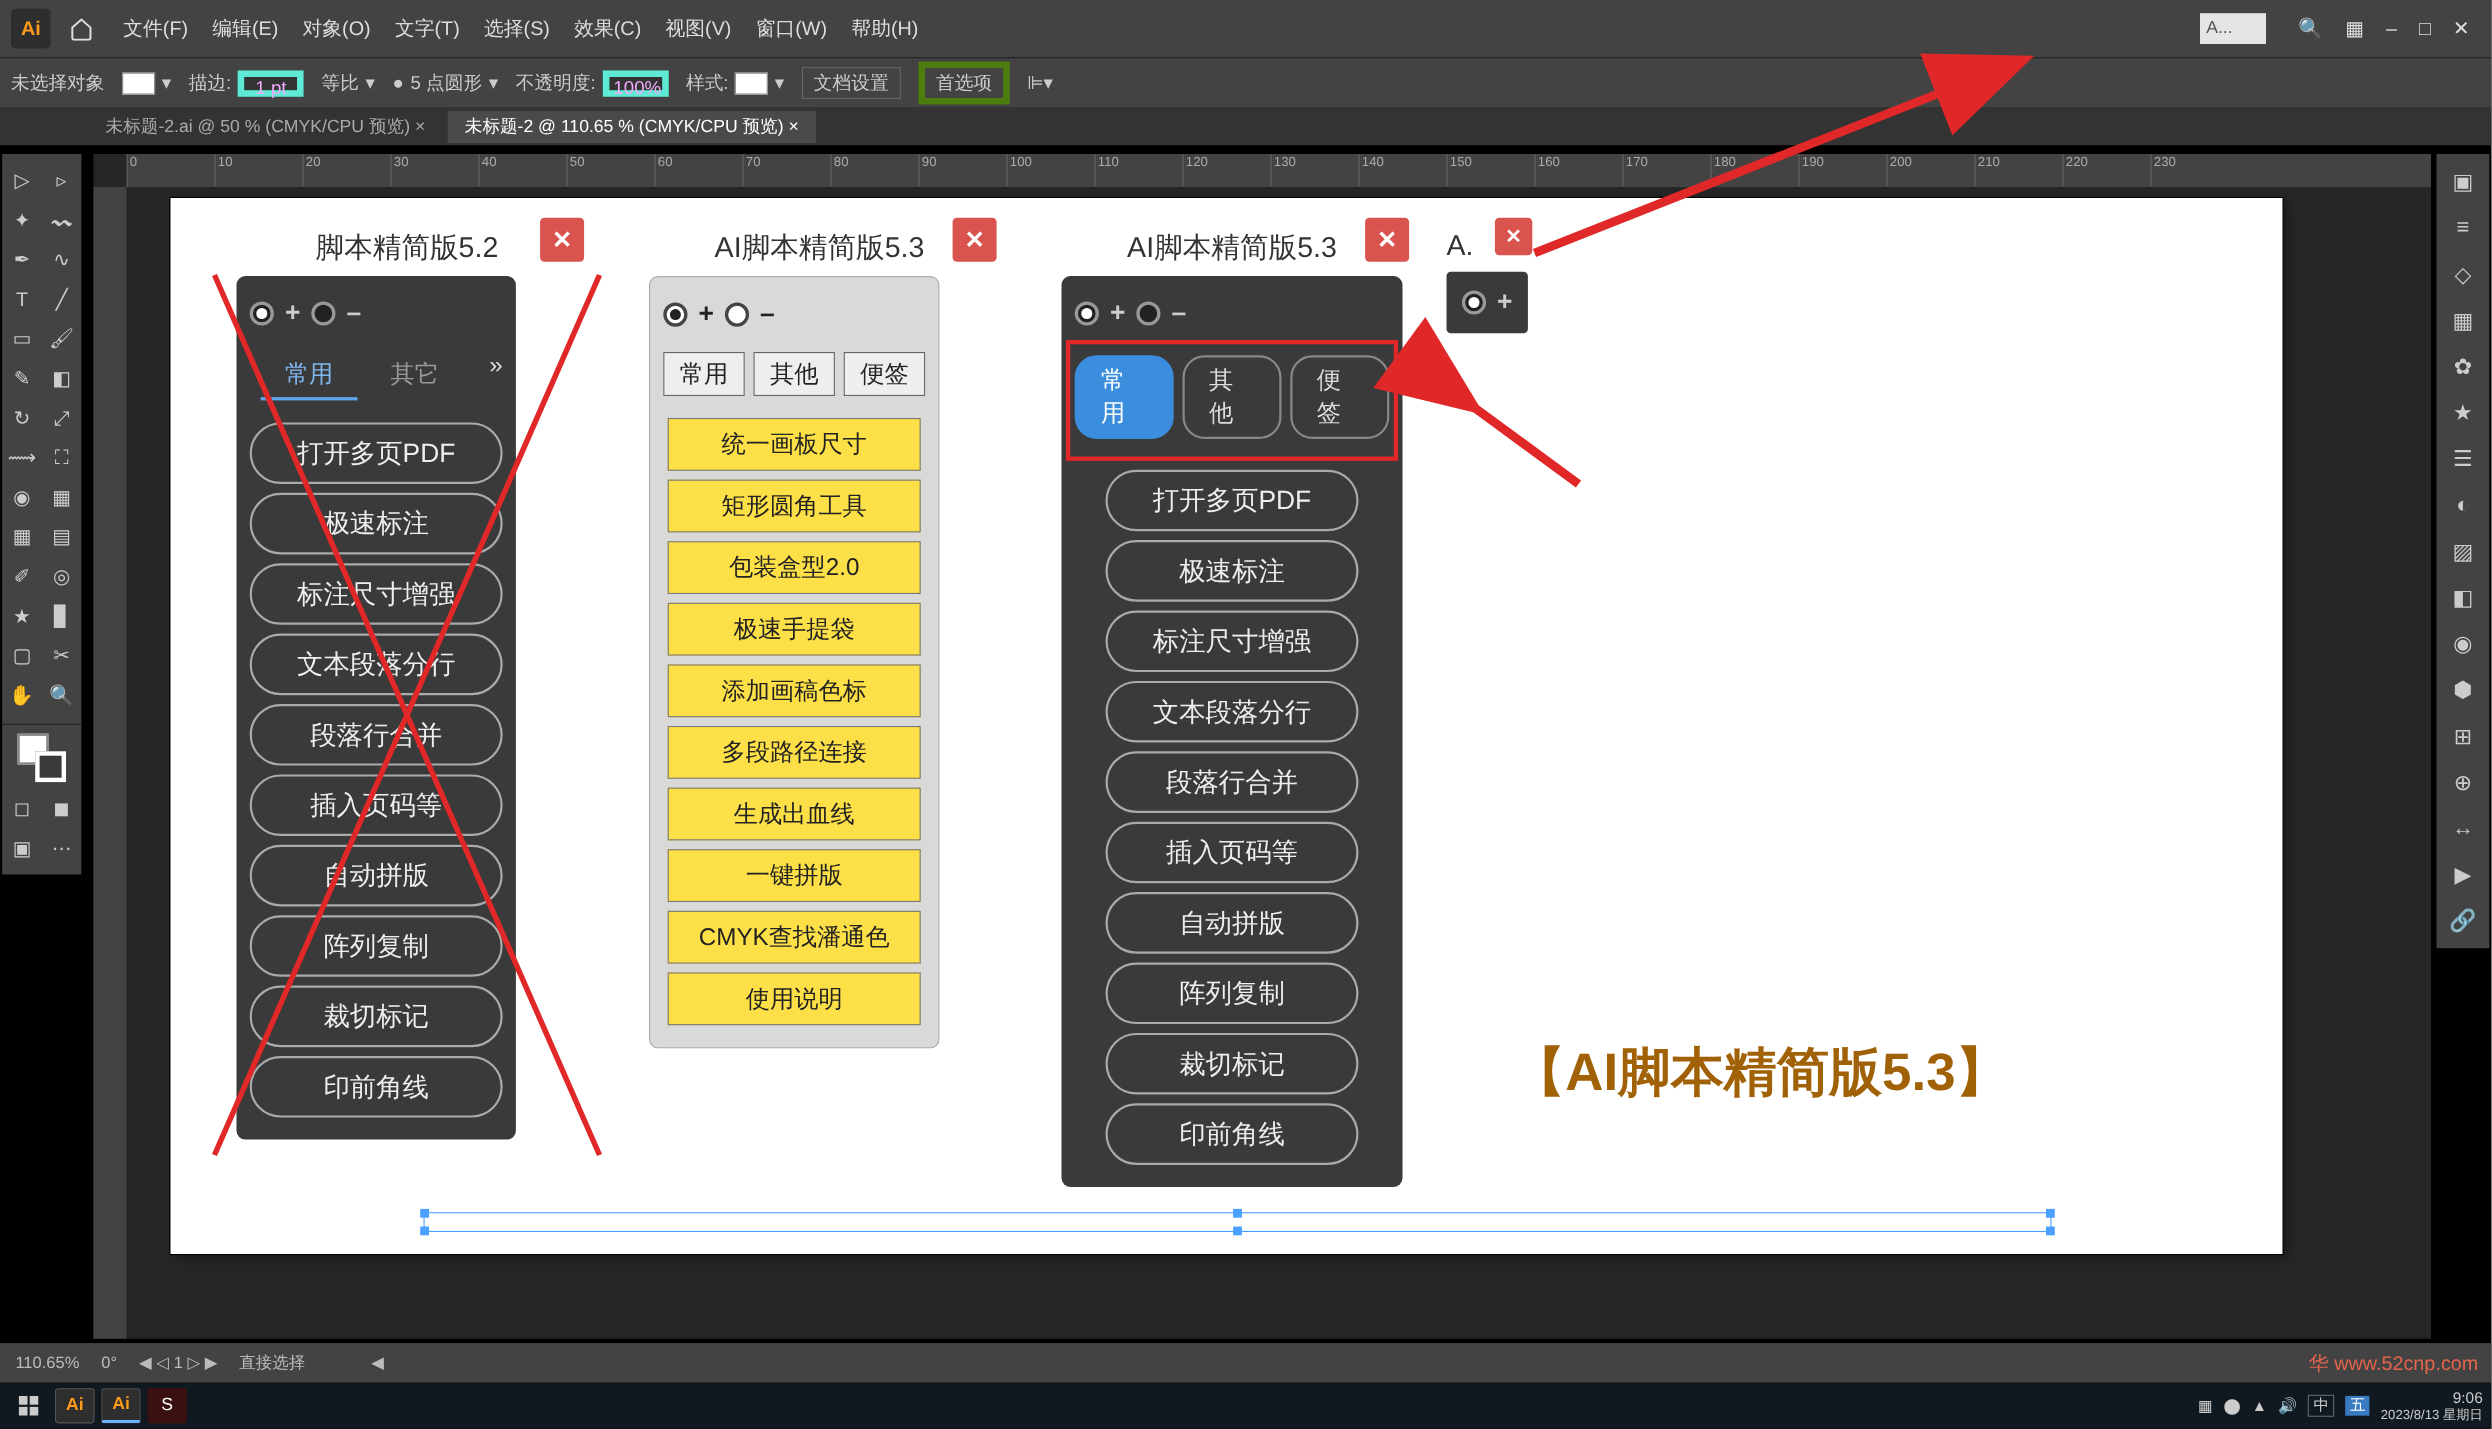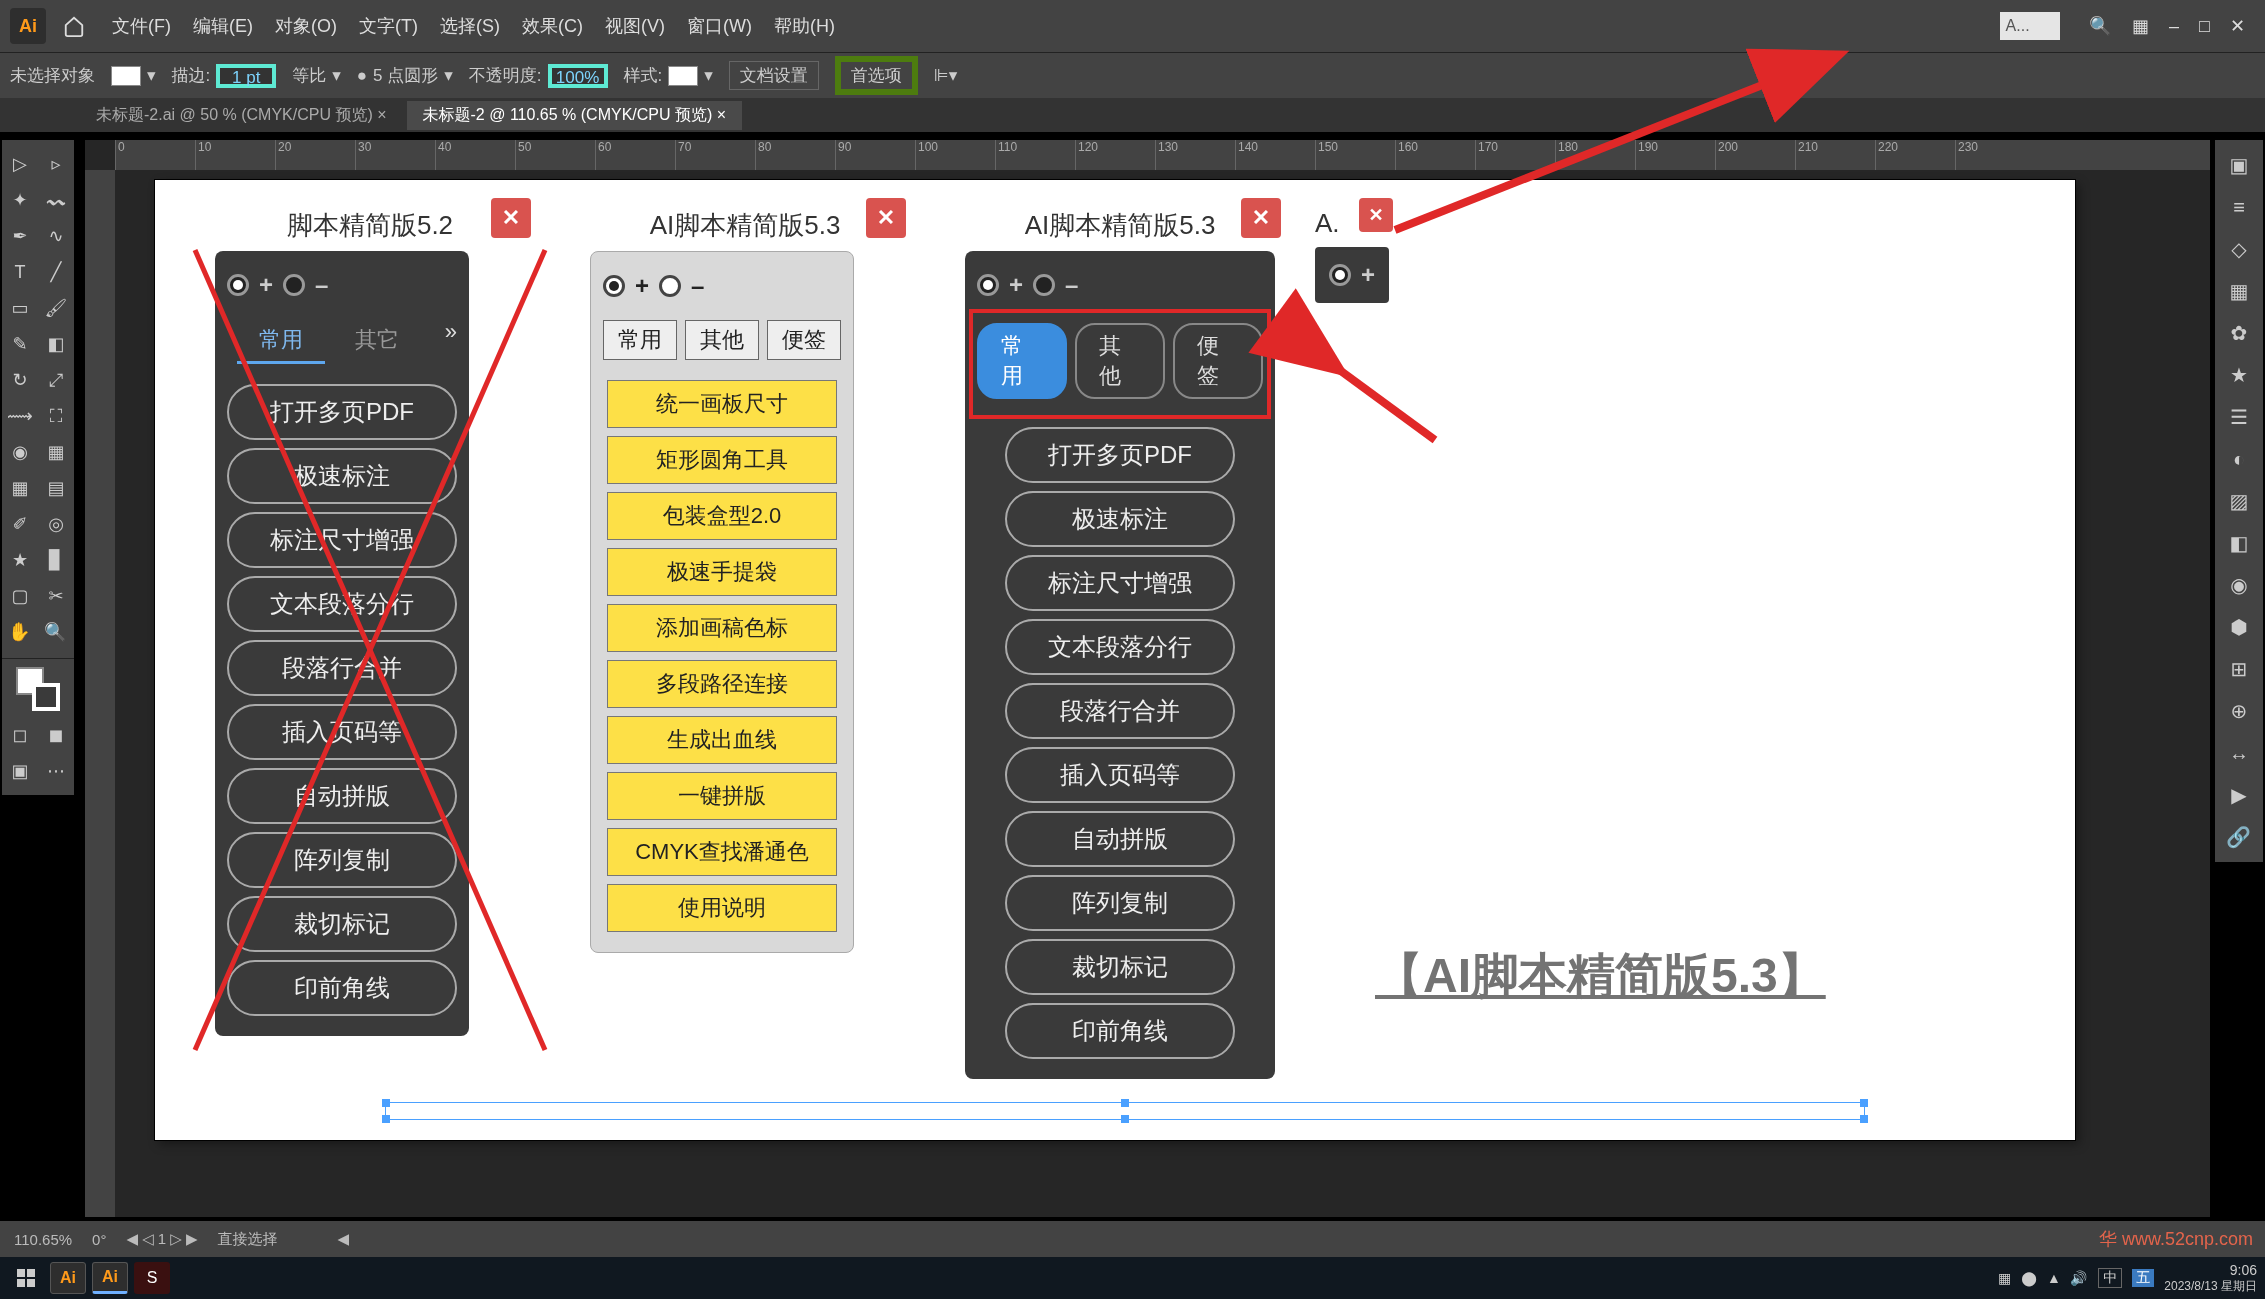--- a/index.html
+++ b/index.html
@@ -11,21 +11,21 @@
 .menubar .home-icon { width: 36px; height: 36px; display: flex; align-items: center; justify-content: center; margin-right: 20px; }
 .menubar .menu-item { margin-right: 22px; cursor: pointer; }
 .menubar .spacer { flex: 1; }
 .menubar .search-box { width: 60px; height: 28px; background: #e5e5e5; margin-right: 20px; display:flex; align-items:center; padding: 0 6px; color:#555; font-size:16px; }
 .menubar .right-icon { margin: 0 10px; }
 
 
 .controlbar { height: 46px; background: #434343; border-top: 1px solid #222; display: flex; align-items: center; padding: 0 10px; color: #ccc; font-size: 17px; gap: 16px; }
 .controlbar .field { display: flex; align-items: center; gap: 6px; }
 .controlbar .swatch { width: 30px; height: 20px; background: #fff; border: 1px solid #888; }
-.controlbar .input-small { width: 60px; height: 24px; background: #333; border: 4px solid #5eead4; color: #7dd3fc; padding: 0 4px; text-align: center; }
+.controlbar .input-small { width: 60px; height: 24px; background: #333; border: 6px solid #5eead4; color: #f0abfc; padding: 0 4px; text-align: center; }
 
 
 .doctabs { height: 34px; background: #333; display: flex; align-items: center; padding-left: 80px; color: #aaa; font-size: 16px; }
 .doctab { padding: 4px 16px; margin-right: 4px; }
 .doctab.active { background: #4a4a4a; color: #fff; }
 
 
 .left-tools { position: absolute; left: 2px; top: 140px; width: 72px; background: #434343; padding: 6px 0; }
 .left-tools .tool-row { display: flex; }
 .left-tools .tool { width: 36px; height: 36px; display: flex; align-items: center; justify-content: center; color: #ccc; font-size: 18px; }
@@ -61,21 +61,21 @@
 .dtab { padding: 6px 22px; border: 2px solid #888; border-radius: 20px; color: #ddd; font-size: 22px; }
 .dtab.active-blue { background: #3b8dde; border-color: #3b8dde; color: #fff; }
 .dtab.underline { border: none; border-bottom: 3px solid #5ea7ee; border-radius: 0; color: #7fb8ee; }
 .ltab { padding: 4px 14px; border: 1px solid #666; background: #eee; color: #222; font-size: 22px; }
 
 .btn-pill { display: block; margin: 8px auto; width: 230px; padding: 10px 0; border: 2px solid #aaa; border-radius: 28px; text-align: center; color: #eee; font-size: 24px; background: #3a3a3a; }
 .btn-rect { display: block; margin: 8px auto; width: 230px; padding: 8px 0; border: 1px solid #777; text-align: center; color: #222; font-size: 22px; background: #fde047; }
 
 
 .anno { position: absolute; color: #e02828; font-size: 48px; font-weight: bold; line-height: 1.5; }
-.anno-blue { color: #737373; text-decoration: underline; }
+.anno-blue { color: #a16207; }
 
 
 .arrow-svg { position: absolute; }
 
 
 .statusbar { position: absolute; left: 0; right: 0; bottom: 42px; height: 36px; background: #434343; color: #bbb; font-size: 15px; display: flex; align-items: center; padding: 0 14px; gap: 20px; }
 
 
 .taskbar { position: absolute; left: 0; right: 0; bottom: 0; height: 42px; background: #101820; display: flex; align-items: center; padding: 0 8px; }
 .taskbar .tbicon { width: 36px; height: 32px; margin-right: 6px; display: flex; align-items: center; justify-content: center; color: #ccc; font-size: 16px; border-radius: 3px; }

